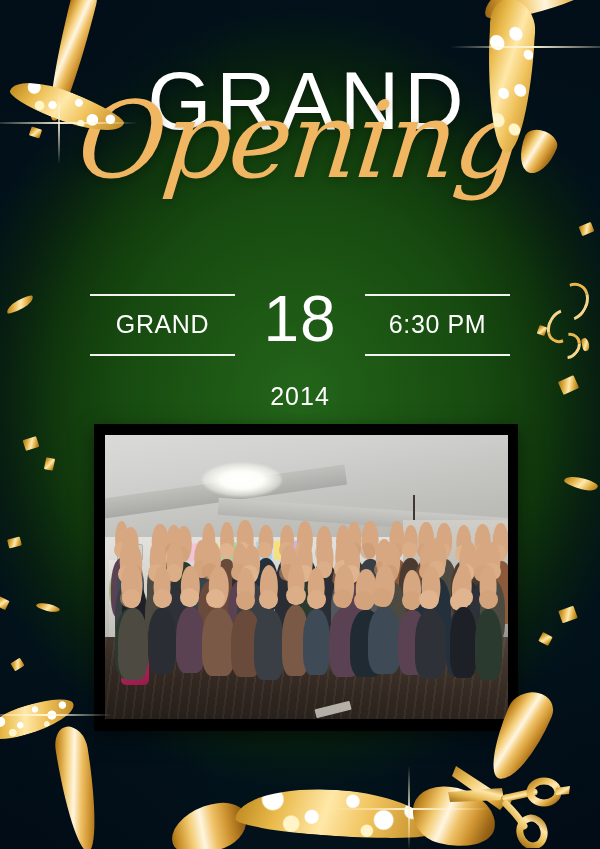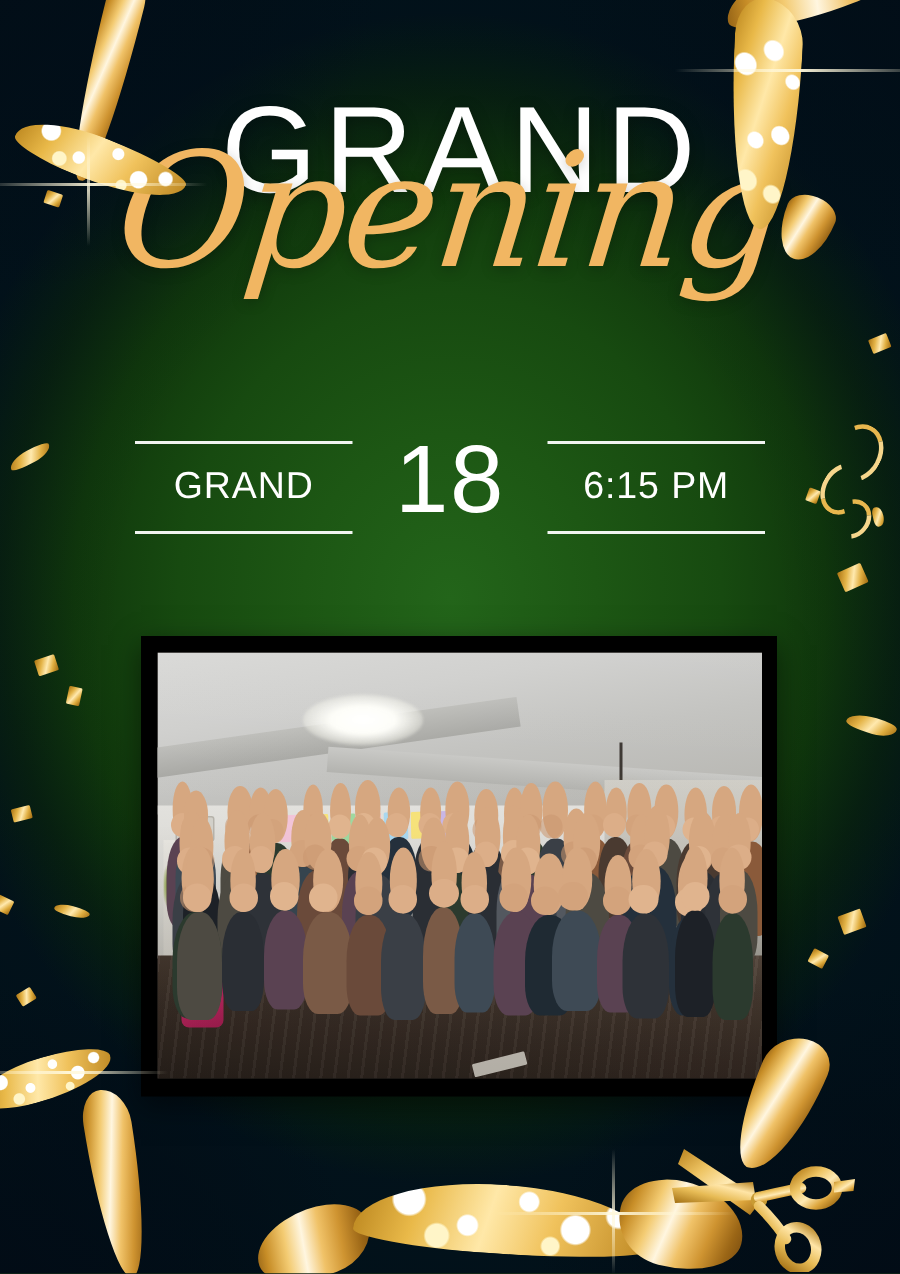--- a/index.html
+++ b/index.html
@@ -307,30 +307,31 @@
   <div class="bg-corner-bl"></div>
   <div class="bg-corner-br"></div>
 
   <div class="headline">
     <div class="grand">GRAND</div>
   </div>
   <div class="opening">Opening</div>
 
   <div class="datebar">
     <div class="dt-day-num">18</div>
+    <div class="dt-year">2014</div>
 
     <div class="dt-side left">
       <div class="dt-rule"></div>
       <div class="dt-side-label">GRAND</div>
       <div class="dt-rule"></div>
     </div>
 
     <div class="dt-side right">
       <div class="dt-rule"></div>
-      <div class="dt-side-label">6:15 PM</div>
+      <div class="dt-side-label">6:30 PM</div>
       <div class="dt-rule"></div>
     </div>
   </div>
 
   <div class="photo-frame">
     <div class="photo">
       <div class="ph-ceiling"></div>
       <div class="ph-ceil-beam1"></div>
       <div class="ph-ceil-beam2"></div>
       <div class="ph-ceil-light"></div>

